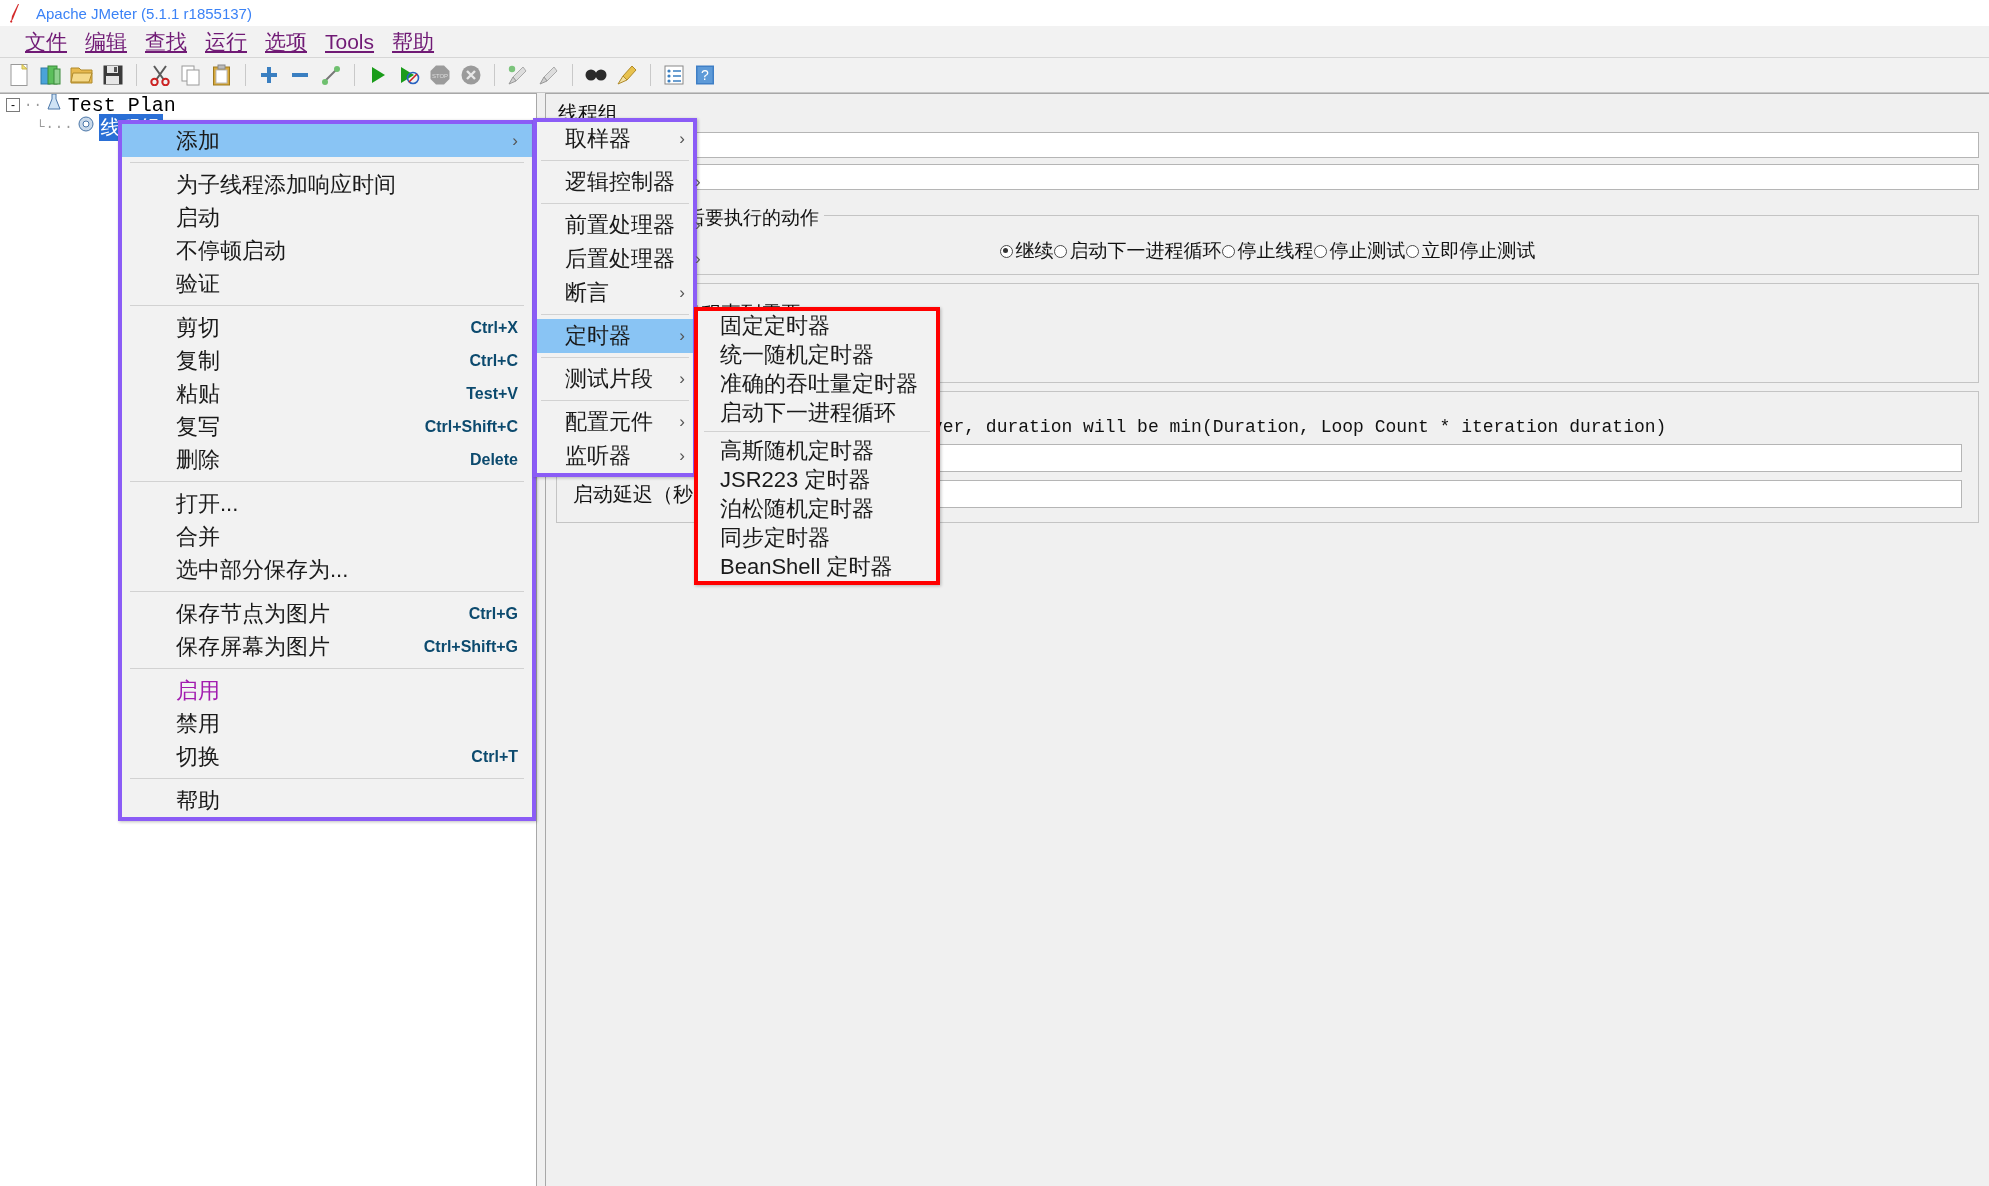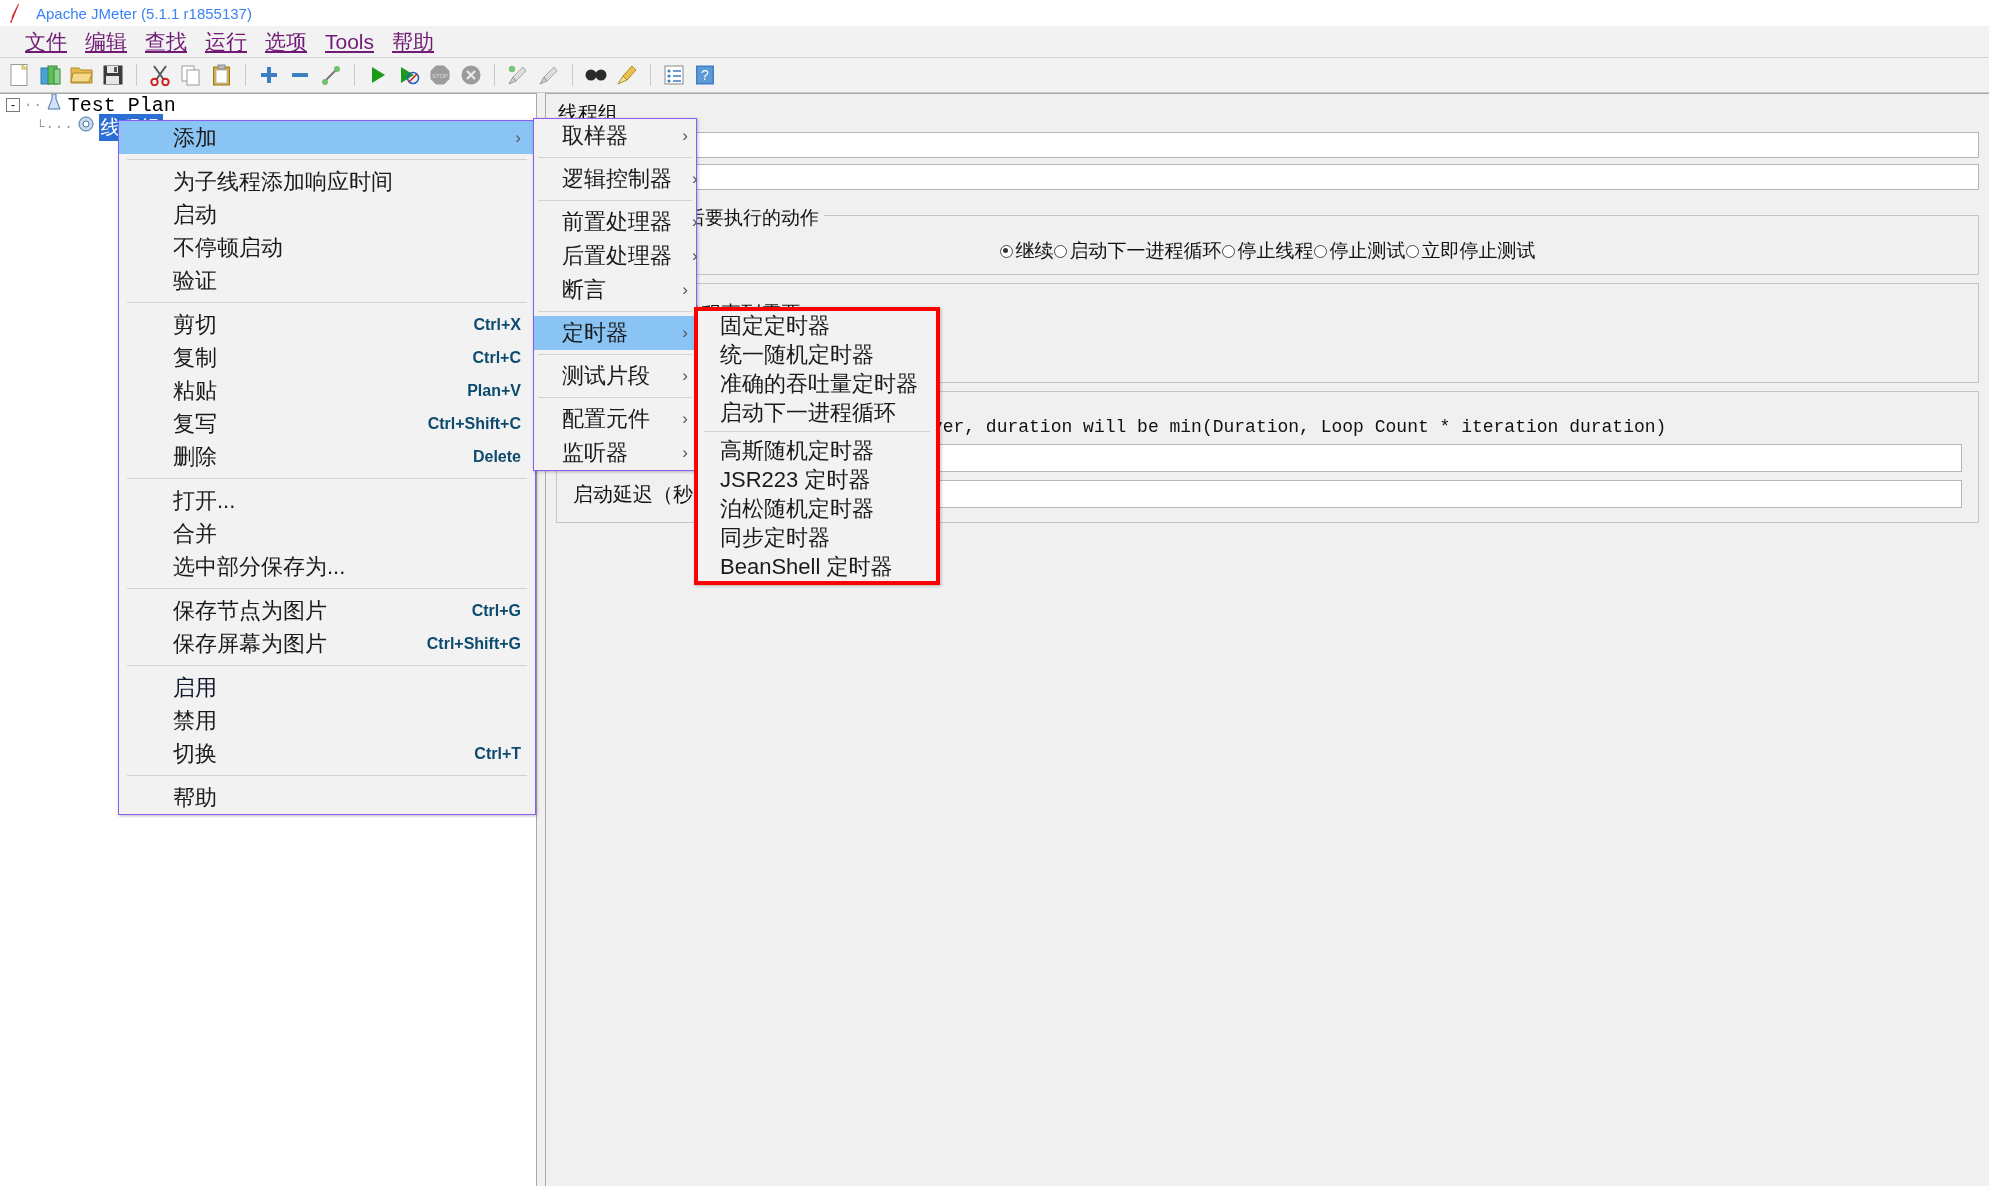--- a/index.html
+++ b/index.html
@@ -79,36 +79,36 @@
     padding:6px 14px; }
   .cbox { width:14px; height:14px; border:1.5px solid #4a4a4a; background:#fff; display:inline-block;}
   .warn-row { display:flex; align-items:center; gap:6px; padding:2px 6px;
     font-family:"Liberation Mono", monospace; font-size:18px; color:#111; white-space:nowrap;}
   .lbl-field { display:flex; align-items:center; padding:4px 6px; }
   .lbl-field .lab { width:160px; font-size:20px; color:#111; }
   .lbl-field .inp { flex:1; height:28px; background:#fff; border:1px solid #b5b5b5; }
 
   
   .menu {
-    position:absolute; background:#f2f2f2; border:1px solid #8b5cf6;
+    position:absolute; background:#f2f2f2; border:4px solid #8b5cf6;
     box-shadow:1px 1px 3px rgba(0,0,0,0.25); z-index:50;
   }
   .menu.lvl1 { left:118px; top:120px; width:418px; }
   .menu.lvl2 { left:533px; top:118px; width:164px; z-index:60; }
   .menu.lvl3 { left:694px; top:307px; width:246px; z-index:70;
     border:4px solid #ff0000; background:#f2f2f2; }
   .m-item {
     display:flex; align-items:center; justify-content:space-between;
     height:33px; padding:0 14px 0 54px; font-size:22px; color:#1a1a1a; white-space:nowrap;
     cursor:default;
   }
   .menu.lvl2 .m-item { padding:0 8px 0 28px; height:34px; }
   .menu.lvl3 .m-item { padding:0 10px 0 22px; height:29px; }
   .m-item.hl { background:#89c4f4; }
-  .m-item.dis { color:#0f172a; }
+  .m-item.dis { color:#a21caf; }
   .m-item .sc { font-size:16px; color:#0c4a6e; margin-left:26px; font-weight:bold;}
   .m-item .arrow { font-size:17px; color:#555; margin-left:20px; }
   .m-sep { height:1px; background:#d2d2d2; margin:5px 8px; }
   .menu.lvl2 .m-sep { margin:4px 4px; }
   .menu.lvl3 .m-sep { margin:4px 6px; }
   .m-item .txt { flex:0 0 auto; }
   .m-item .spacer { flex:1 1 auto; }
 </style>
 </head>
 <body>
@@ -400,21 +400,21 @@
         <span class="sc">Ctrl+X</span>
       </div>
       <div class="m-item">
         <span class="txt">复制</span>
         <span class="spacer"></span>
         <span class="sc">Ctrl+C</span>
       </div>
       <div class="m-item">
         <span class="txt">粘贴</span>
         <span class="spacer"></span>
-        <span class="sc">Plan+V</span>
+        <span class="sc">Test+V</span>
       </div>
       <div class="m-item">
         <span class="txt">复写</span>
         <span class="spacer"></span>
         <span class="sc">Ctrl+Shift+C</span>
       </div>
       <div class="m-item">
         <span class="txt">删除</span>
         <span class="spacer"></span>
         <span class="sc">Delete</span>

